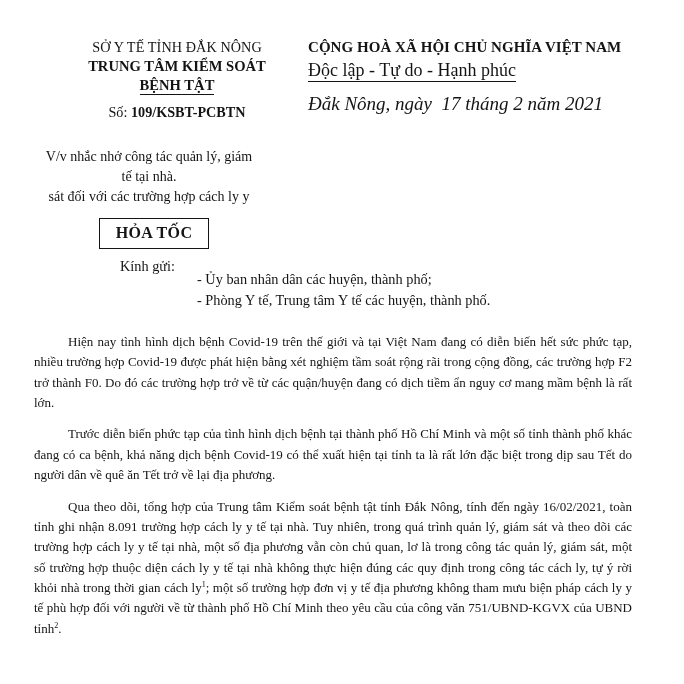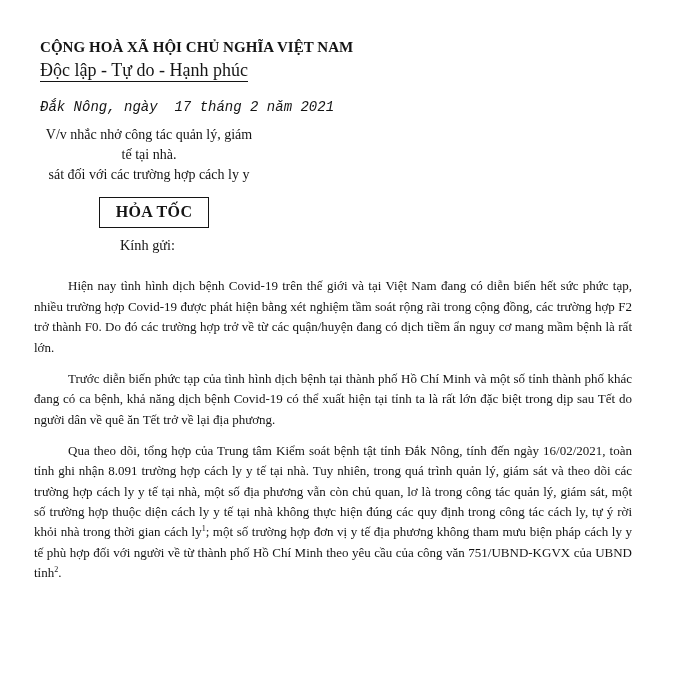--- a/index.html
+++ b/index.html
@@ -88,35 +88,34 @@
     margin-top: 1px;
   }
   .nation-motto span {
     border-bottom: 1.4px solid #141414;
     padding-bottom: 0px;
     display: inline-block;
     line-height: 1.18;
   }
 
   .date-line {
-    font-size: 14px;
+    font-size: 19px;
     font-style: italic;
-    margin-top: 16px;
+    margin-top: 10px;
     line-height: 1.3;
     white-space: pre;
-    font-family: Liberation Mono, monospace;
   }
 
   
   .subject-block {
     width: 268px;
     box-sizing: border-box;
     padding-left: 36px;
     padding-right: 6px;
-    margin-top: 9px;
+    margin-top: 25px;
   }
 
   .subject-text {
     font-size: 14px;
     line-height: 1.42;
     text-align: center;
   }
 
   .urgent-wrap {
     display: flex;
@@ -188,20 +187,28 @@
     line-height: 0;
   }
 </style>
 </head>
 <body>
 
 <div class="page">
 
   <div class="header">
 
+    <div class="hdr-left">
+      <div class="org-line">SỞ Y TẾ TỈNH ĐẮK NÔNG</div>
+      <div class="org-name">
+        <div>TRUNG TÂM KIỂM SOÁT</div>
+        <div><span class="underlined">BỆNH TẬT</span></div>
+      </div>
+      <div class="doc-number"><span>Số:</span> <b>109/KSBT-PCBTN</b></div>
+    </div>
 
     <div class="hdr-right">
       <div class="nation-title">CỘNG HOÀ XÃ HỘI CHỦ NGHĨA VIỆT NAM</div>
       <div class="nation-motto"><span>Độc lập - Tự do - Hạnh phúc</span></div>
       <div class="date-line">Đắk Nông, ngày  17 tháng 2 năm 2021</div>
     </div>
 
   </div>
 
   <div class="subject-block">
@@ -211,20 +218,24 @@
       <div>sát đối với các trường hợp cách ly y</div>
     </div>
     <div class="urgent-wrap">
       <div class="urgent-box">HỎA TỐC</div>
     </div>
   </div>
 
   <div class="recipients">
     <div class="recipients-row">
       <div class="recipients-label">Kính gửi:</div>
+      <div class="recipients-list">
+        <div class="recipient-item">- Ủy ban nhân dân các huyện, thành phố;</div>
+        <div class="recipient-item">- Phòng Y tế, Trung tâm Y tế các huyện, thành phố.</div>
+      </div>
     </div>
   </div>
 
   <div class="body">
     <p class="para">Hiện nay tình hình dịch bệnh Covid-19 trên thế giới và tại Việt Nam đang có diễn biến hết sức phức tạp, nhiều trường hợp Covid-19 được phát hiện bằng xét nghiệm tầm soát rộng rãi trong cộng đồng, các trường hợp F2 trở thành F0. Do đó các trường hợp trở về từ các quận/huyện đang có dịch tiềm ẩn nguy cơ mang mầm bệnh là rất lớn.</p>
     <p class="para">Trước diễn biến phức tạp của tình hình dịch bệnh tại thành phố Hồ Chí Minh và một số tỉnh thành phố khác đang có ca bệnh, khả năng dịch bệnh Covid-19 có thể xuất hiện tại tỉnh ta là rất lớn đặc biệt trong dịp sau Tết do người dân về quê ăn Tết trở về lại địa phương.</p>
     <p class="para"><span>Qua theo dõi, tổng hợp của Trung tâm Kiểm soát bệnh tật tỉnh Đắk Nông, tính đến ngày 16/02/2021, toàn tỉnh ghi nhận 8.091 trường hợp cách ly y tế tại nhà. Tuy nhiên, trong quá trình quản lý, giám sát và theo dõi các trường hợp cách ly y tế tại nhà, một số địa phương vẫn còn chủ quan, lơ là trong công tác quản lý, giám sát, một số trường hợp thuộc diện cách ly y tế tại nhà không thực hiện đúng các quy định trong công tác cách ly, tự ý rời khỏi nhà trong thời gian cách ly</span><sup>1</sup><span>; một số trường hợp đơn vị y tế địa phương không tham mưu biện pháp cách ly y tế phù hợp đối với người về từ thành phố Hồ Chí Minh theo yêu cầu của công văn 751/UBND-KGVX của UBND tỉnh</span><sup>2</sup><span>.</span></p>
   </div>
 
 </div>

